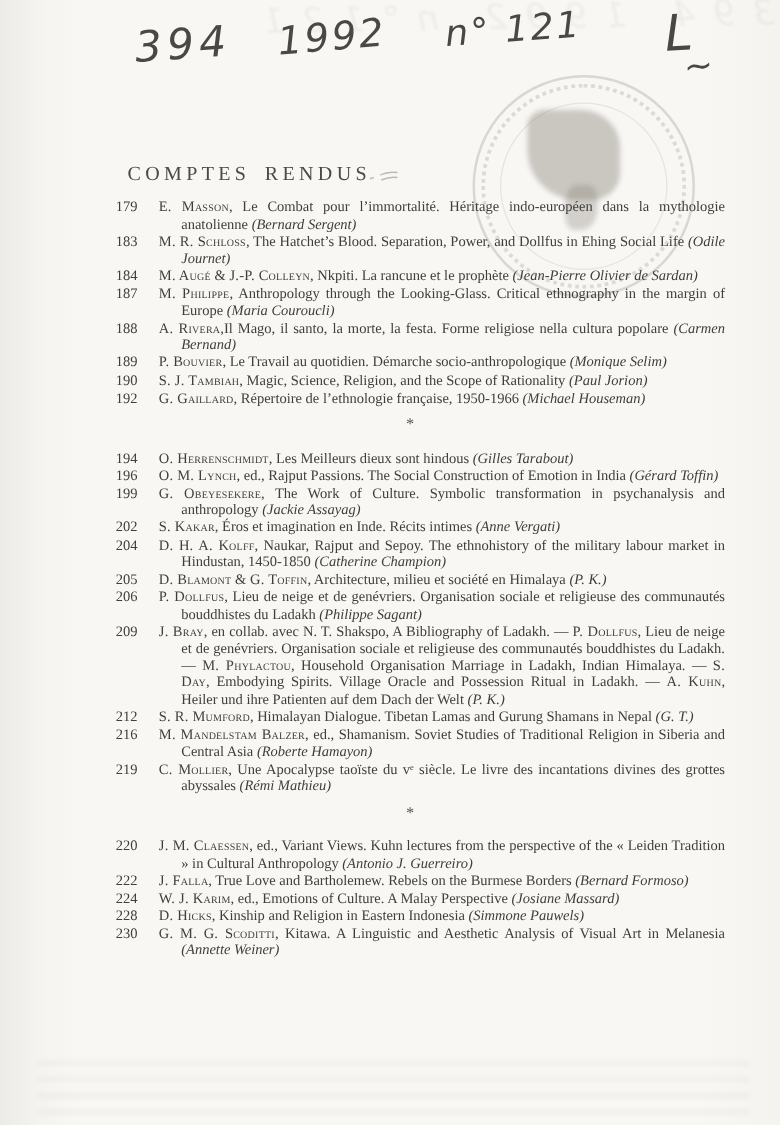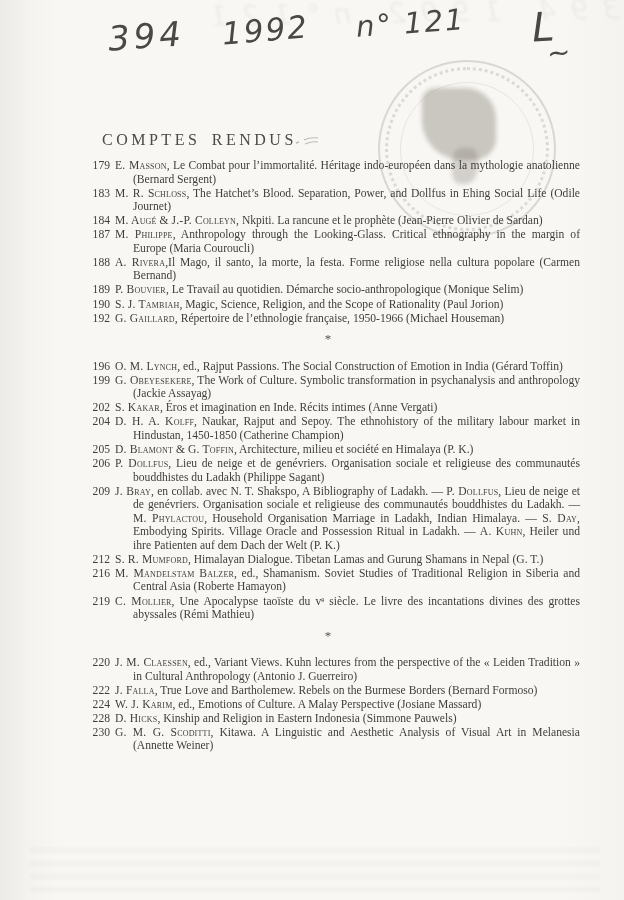--- a/index.html
+++ b/index.html
@@ -115,32 +115,32 @@
     left: 86px; top: 159px;
     width: 494px;
     font-size: 11.6px;
     line-height: 13.5px;
     text-align: justify;
   }
   .entry { display: flex; align-items: flex-start; margin-bottom: 0.6px; }
   .entry .num {
     flex: 0 0 24px;
     text-align: right;
-    margin-right: 5px;
+    margin-right: 17px;
     white-space: nowrap;
   }
   .entry .ebody {
     flex: 1 1 auto;
     display: block;
     padding-left: 18px;
     text-indent: -18px;
     text-align: justify;
   }
   .ebody .sc { font-variant: small-caps; letter-spacing: 0.2px; }
-  .ebody .i  { }
+  .ebody .i  { font-style: italic; }
   .ebody .n  { }
   .star {
     text-align: center;
     font-size: 13px;
     color: #55534e;
     margin: 7px 0 14px 0;
     padding-right: 10px;
   }
   .section { margin-bottom: 6px; }
 </style>
@@ -205,20 +205,24 @@
           <span class="ebody"><span class="sc">S. J. Tambiah</span><span class="n">, Magic, Science, Religion, and the Scope of Rationality </span><span class="i">(Paul Jorion)</span></span>
         </div>
         <div class="entry">
           <span class="num">192</span>
           <span class="ebody"><span class="sc">G. Gaillard</span><span class="n">, Répertoire de l’ethnologie française, 1950-1966 </span><span class="i">(Michael Houseman)</span></span>
         </div>
       </div>
       <div class="star">*</div>
       <div class="section">
         <div class="entry">
+          <span class="num">194</span>
+          <span class="ebody"><span class="sc">O. Herrenschmidt</span><span class="n">, Les Meilleurs dieux sont hindous </span><span class="i">(Gilles Tarabout)</span></span>
+        </div>
+        <div class="entry">
           <span class="num">196</span>
           <span class="ebody"><span class="sc">O. M. Lynch</span><span class="n">, ed., Rajput Passions. The Social Construction of Emotion in India </span><span class="i">(Gérard Toffin)</span></span>
         </div>
         <div class="entry">
           <span class="num">199</span>
           <span class="ebody"><span class="sc">G. Obeyesekere</span><span class="n">, The Work of Culture. Symbolic transformation in psychanalysis and anthropology </span><span class="i">(Jackie Assayag)</span></span>
         </div>
         <div class="entry">
           <span class="num">202</span>
           <span class="ebody"><span class="sc">S. Kakar</span><span class="n">, Éros et imagination en Inde. Récits intimes </span><span class="i">(Anne Vergati)</span></span>

